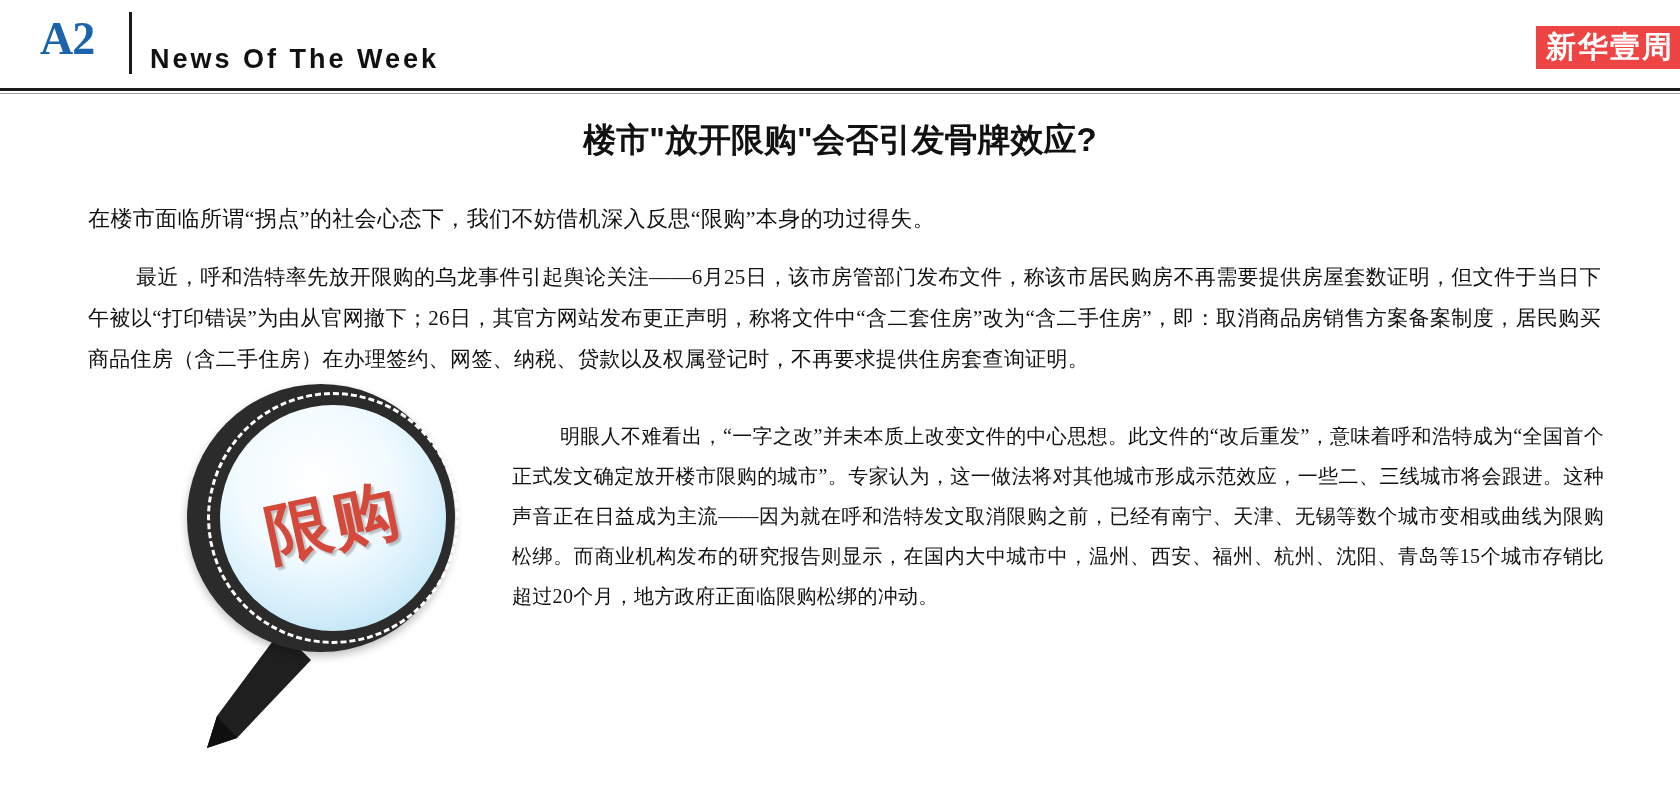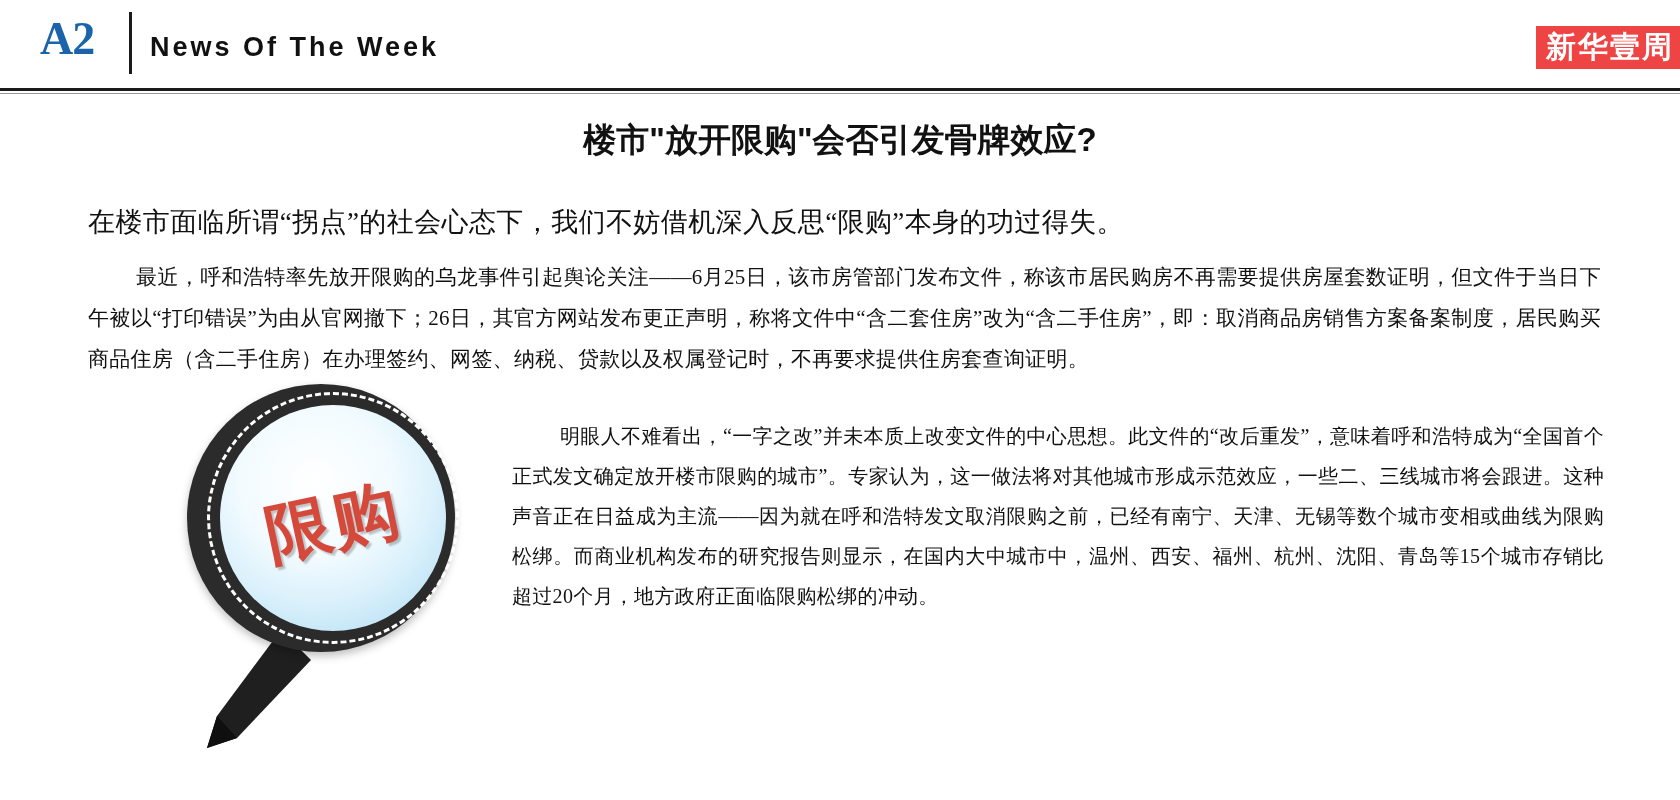--- a/index.html
+++ b/index.html
@@ -44,21 +44,21 @@
     position: absolute;
     left: 129px;
     top: 12px;
     width: 3px;
     height: 62px;
     background: #1b1b1b;
   }
   .section-title {
     position: absolute;
     left: 150px;
-    top: 32px;
+    top: 44px;
     font-family: "Liberation Sans", sans-serif;
     font-weight: bold;
     font-size: 27px;
     letter-spacing: 3px;
     color: #111111;
     white-space: nowrap;
     text-align: center;
   }
   .brand-logo {
     position: absolute;
@@ -105,21 +105,21 @@
     font-size: 33px;
     color: #111111;
     letter-spacing: 0px;
   }
 
   .lead {
     position: absolute;
     left: 88px;
     top: 86px;
     width: 1520px;
-    font-size: 27px;
+    font-size: 22px;
     line-height: 1.55;
     color: #111111;
     letter-spacing: 0.4px;
     margin-top: 20px;
   }
 
   .para-1 {
     position: absolute;
     left: 88px;
     top: 140px;

